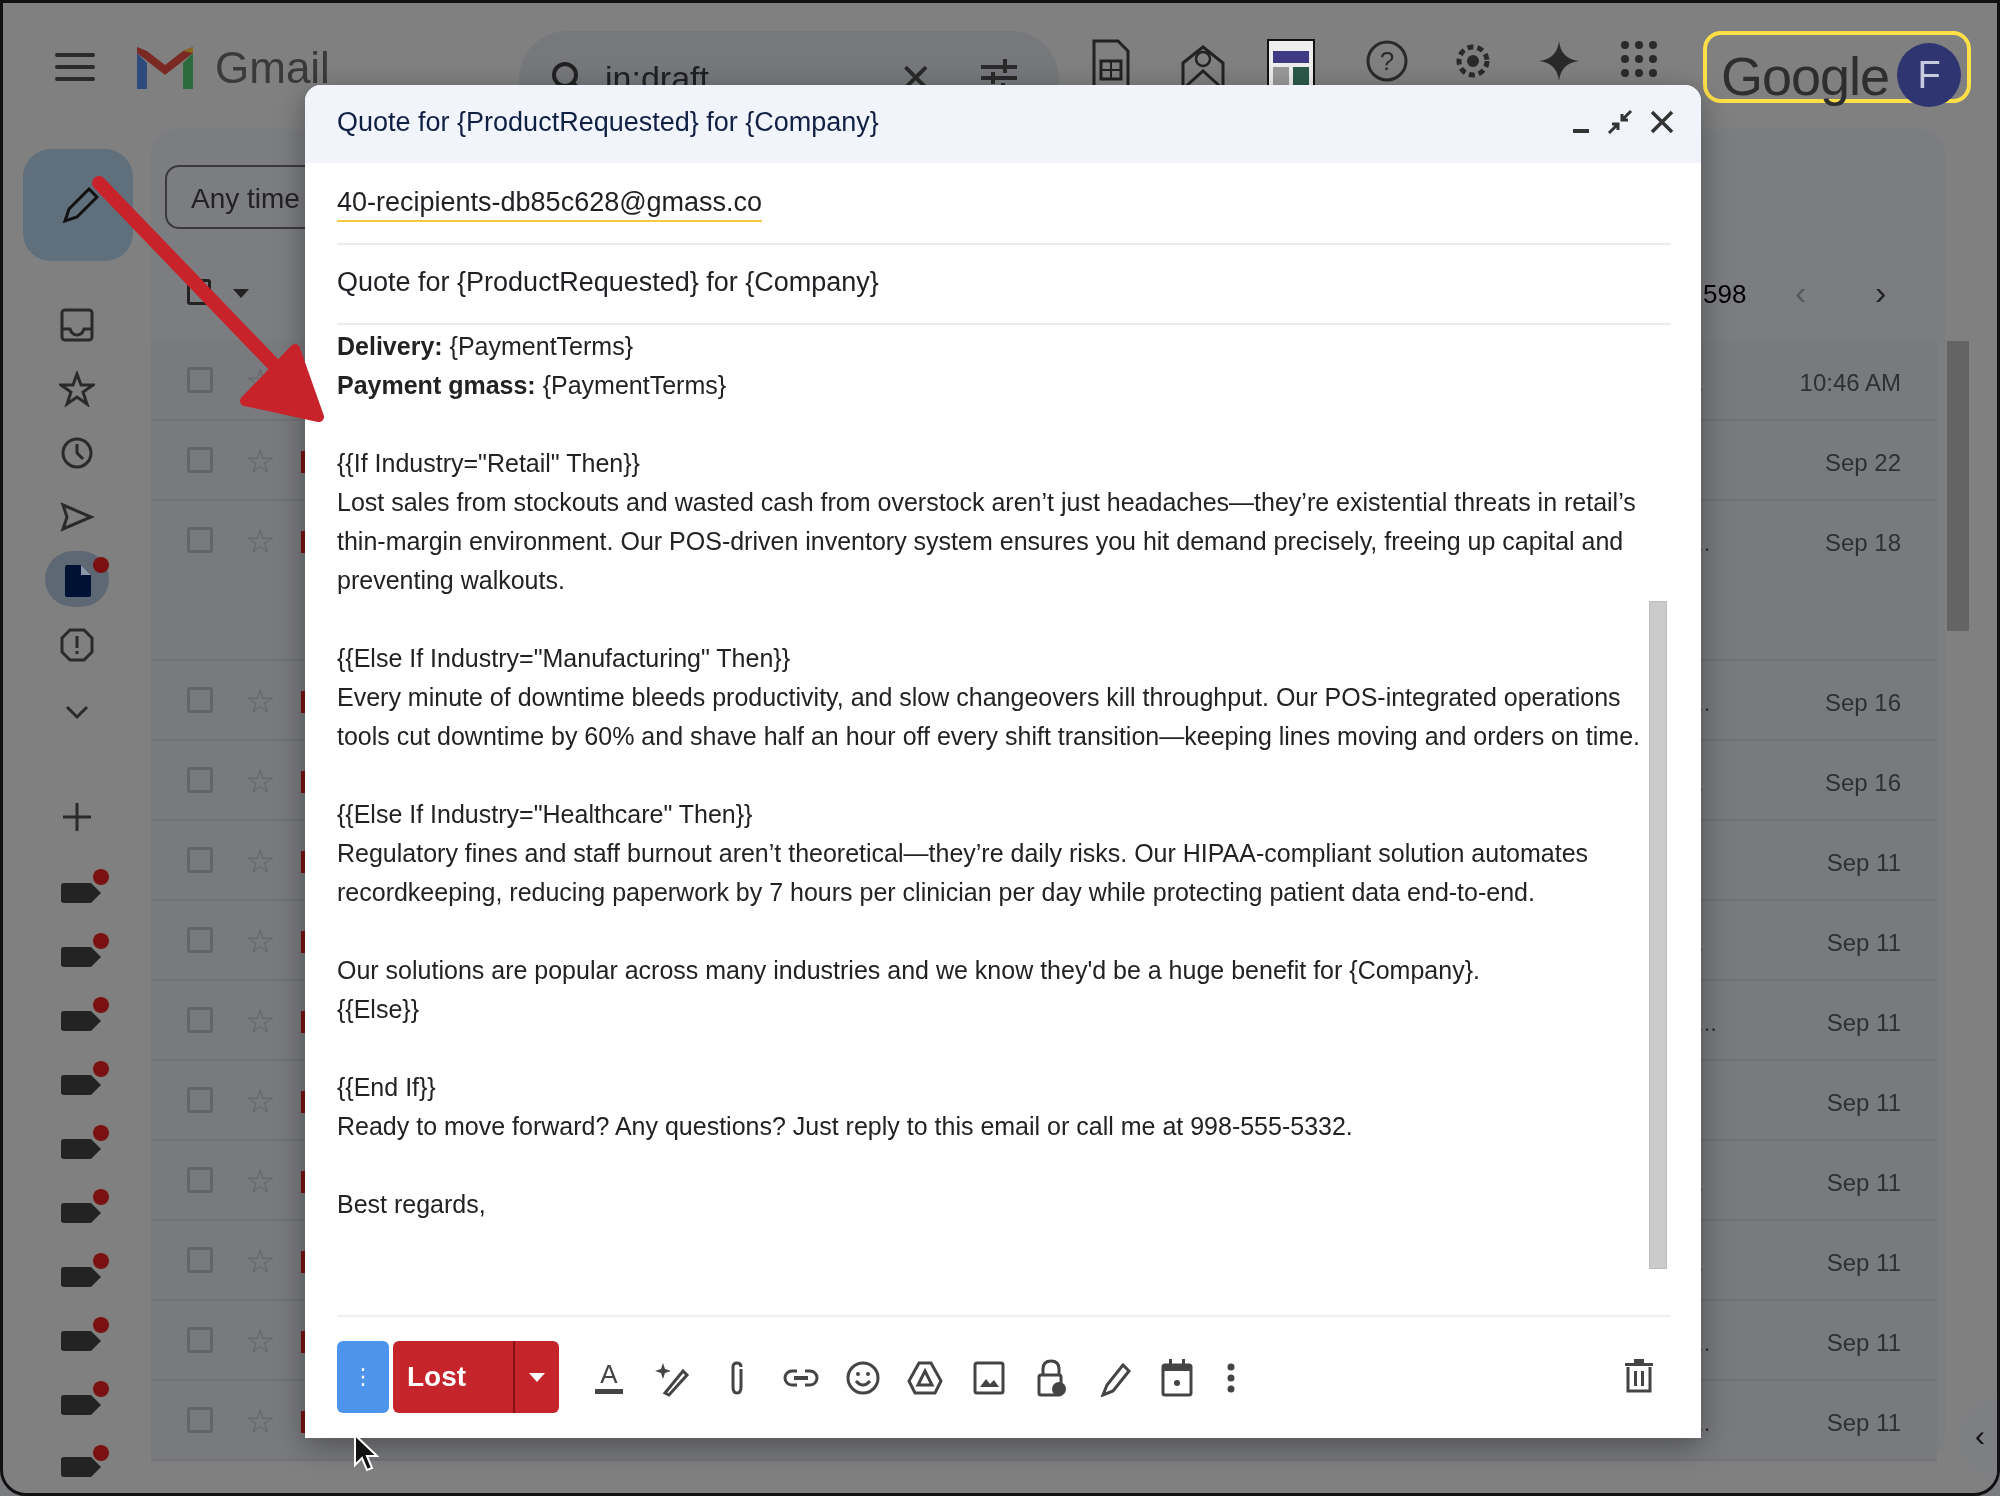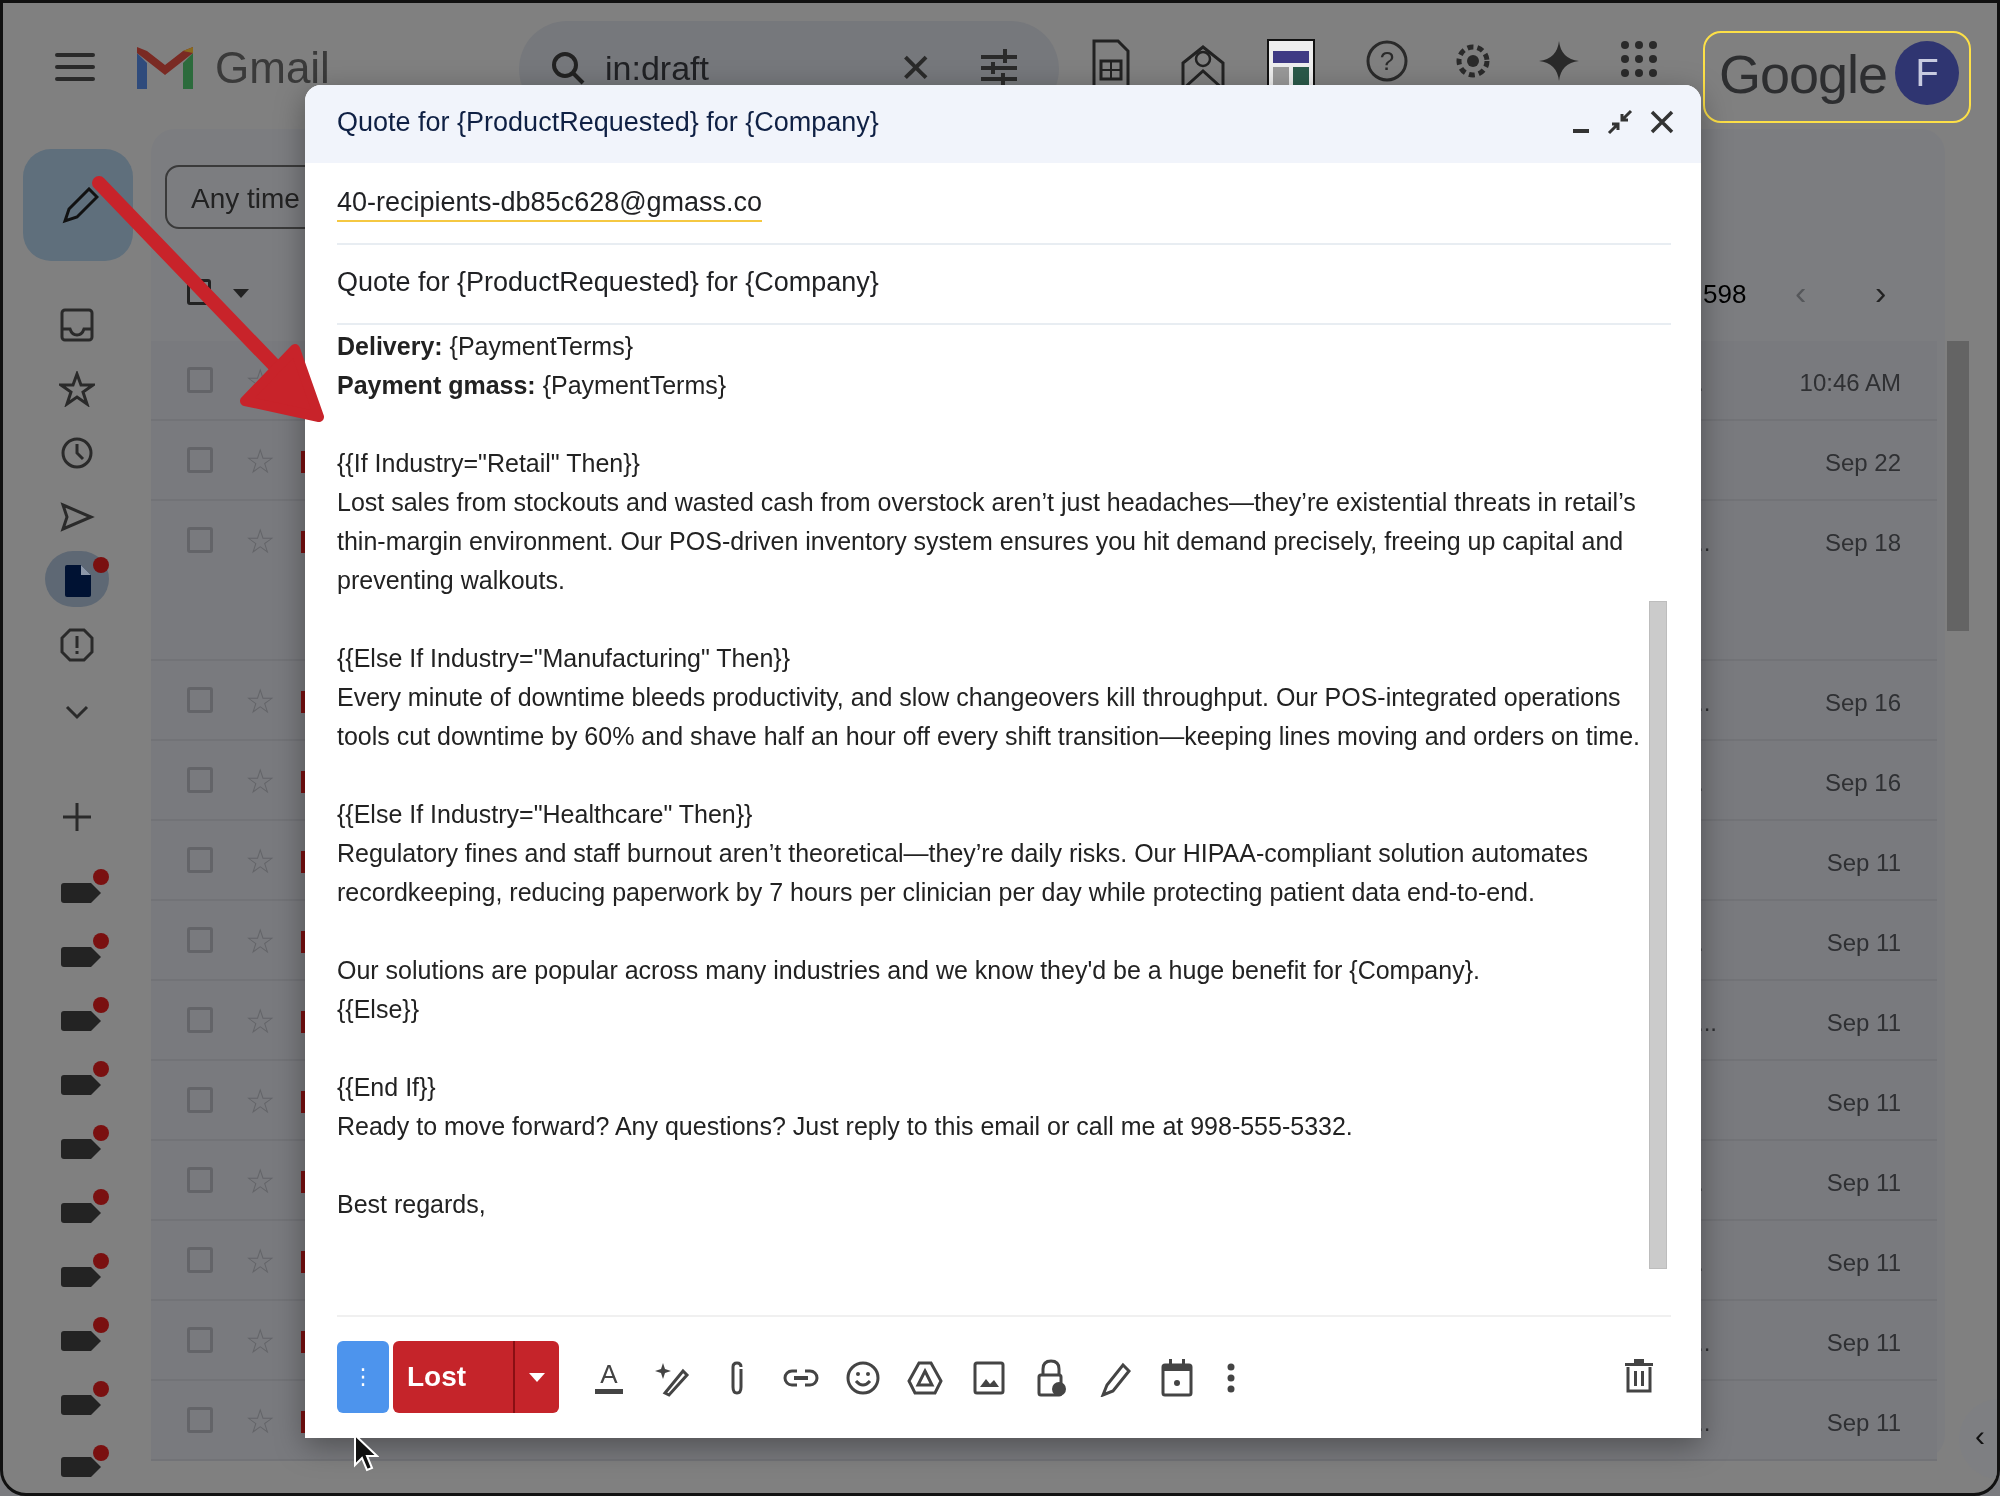--- a/index.html
+++ b/index.html
@@ -4,27 +4,27 @@
 <style>
   * { box-sizing: border-box; margin: 0; padding: 0; }
   html, body { width: 2000px; height: 1496px; overflow: hidden; background: #7b7c80; font-family: "Liberation Sans", sans-serif; }
   .frame { position: absolute; left: 0; top: 0; width: 2000px; height: 1496px; background: #808080; border: 3px solid #111; border-radius: 0 0 26px 26px; overflow: hidden; }
   
   .topbar { position: absolute; left: 0; top: 0; width: 2000px; height: 130px; }
   .hamburger { position: absolute; left: 52px; top: 50px; width: 40px; height: 30px; cursor: pointer; }
   .hamburger span { display: block; height: 4px; background: #2a2a2a; margin-bottom: 8px; border-radius: 2px; }
   .logo { position: absolute; left: 132px; top: 42px; width: 60px; height: 46px; }
   .logo-text { position: absolute; left: 212px; top: 40px; font-size: 44px; color: #3a3a3a; }
-  .search { position: absolute; left: 516px; top: 18px; width: 540px; height: 96px; background: #76787c; border-radius: 48px; }
+  .search { position: absolute; left: 516px; top: 28px; width: 540px; height: 96px; background: #76787c; border-radius: 48px; }
   .search-icon { position: absolute; left: 30px; top: 28px; }
   .search-text { position: absolute; left: 86px; top: 28px; font-size: 34px; color: #202124; }
   .search-clear { position: absolute; left: 380px; top: 24px; font-size: 40px; color: #2a2a2a; cursor: pointer; }
   .search-tune { position: absolute; left: 460px; top: 28px; cursor: pointer; }
   .tb-icon { position: absolute; top: 36px; cursor: pointer; }
-  .google-box { position: absolute; left: 1700px; top: 28px; width: 268px; height: 92px; border: 2px solid #fde047; border-radius: 18px; }
+  .google-box { position: absolute; left: 1700px; top: 28px; width: 268px; height: 72px; border: 4px solid #fde047; border-radius: 18px; }
   .google-word { position: absolute; left: 14px; top: 10px; font-size: 54px; color: #2d2e30; letter-spacing: -1px; }
   .avatar { position: absolute; left: 190px; top: 8px; width: 64px; height: 64px; border-radius: 50%; background: #2f3571; color: #c8cbe0; font-size: 38px; text-align: center; line-height: 64px; }
   .compose-btn { position: absolute; left: 20px; top: 146px; width: 110px; height: 112px; background: #5f6f7c; border-radius: 28px; cursor: pointer; }
   .nav-icon { position: absolute; left: 56px; width: 36px; height: 36px; cursor: pointer; }
   .drafts-bg { position: absolute; left: 42px; top: 548px; width: 64px; height: 56px; border-radius: 28px; background: #5e6874; }
   .dot { position: absolute; width: 16px; height: 16px; border-radius: 50%; background: #7a1010; }
   .label-tag { position: absolute; left: 58px; width: 30px; height: 20px; background: #232323; border-radius: 3px 0 0 3px; }
   .label-tag::after { content: ""; position: absolute; right: -10px; top: 0; border-left: 10px solid #232323; border-top: 10px solid transparent; border-bottom: 10px solid transparent; }
   .main-panel { position: absolute; left: 148px; top: 126px; width: 1794px; height: 1330px; background: #7c7d80; border-radius: 24px; }
   .chip { position: absolute; left: 162px; top: 162px; width: 160px; height: 64px; border: 2px solid #3a3a3a; border-radius: 14px; font-size: 28px; color: #222; padding: 16px 24px; white-space: nowrap; overflow: hidden; }

